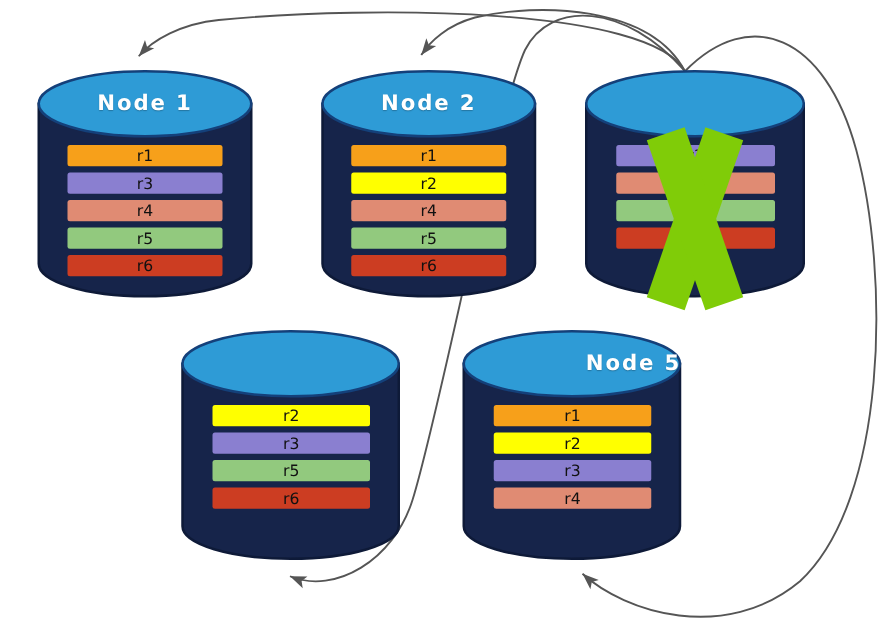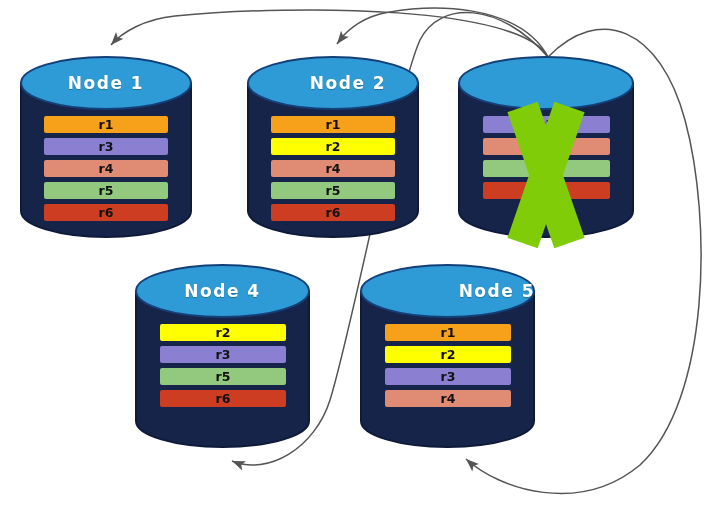--- a/index.html
+++ b/index.html
@@ -24,20 +24,21 @@
   #edges {
     position: absolute;
     left: 0;
     top: 0;
     width: 708px;
     height: 508px;
     pointer-events: none;
   }
   .node {
     position: absolute;
+    margin-left: 10px;
   }
   .node svg {
     position: absolute;
     left: 0;
     top: 0;
     overflow: visible;
   }
   .node-title {
     position: absolute;
     left: 0;
@@ -48,21 +49,21 @@
     font-size: 17px;
     letter-spacing: 1.5px;
     font-family: "DejaVu Sans", "Liberation Sans", sans-serif;
     text-shadow: 0 1px 1px rgba(0,0,0,0.25);
   }
   .rec {
     position: absolute;
     height: 17px;
     border-radius: 2px;
     color: #111111;
-    font-weight: bold;
+    font-weight: normal;
     font-size: 12.5px;
     line-height: 17px;
     text-align: center;
     font-family: "DejaVu Sans", "Liberation Sans", sans-serif;
   }
   .xmark {
     position: absolute;
   }
 </style>
 </head>
@@ -89,21 +90,21 @@
       <div class="rec" style="left: 24px; width: 124px; top: 81px; background: rgb(138, 127, 208);">r3</div>
       <div class="rec" style="left: 24px; width: 124px; top: 103px; background: rgb(224, 139, 115);">r4</div>
       <div class="rec" style="left: 24px; width: 124px; top: 125px; background: rgb(146, 201, 126);">r5</div>
       <div class="rec" style="left: 24px; width: 124px; top: 147px; background: rgb(204, 61, 34);">r6</div>
     </div>
     <div class="node" style="left: 247px; top: 57px; width: 172px; height: 180px;">
       <svg width="172" height="190">
         <path d="M 1 26 L 1 154 A 85 26 0 0 0 171 154 L 171 26 Z" fill="#16244A" stroke="#0E1A38" stroke-width="2"></path>
         <ellipse cx="86" cy="26" rx="85" ry="26" fill="#2E9BD6" stroke="#14407A" stroke-width="2"></ellipse>
       </svg>
-      <div class="node-title" style="top: 16px; padding-left: 15px;">Node  2</div>
+      <div class="node-title" style="top: 16px;">Node  2</div>
       <div class="rec" style="left: 24px; width: 124px; top: 59px; background: rgb(247, 160, 26);">r1</div>
       <div class="rec" style="left: 24px; width: 124px; top: 81px; background: rgb(255, 255, 0);">r2</div>
       <div class="rec" style="left: 24px; width: 124px; top: 103px; background: rgb(224, 139, 115);">r4</div>
       <div class="rec" style="left: 24px; width: 124px; top: 125px; background: rgb(146, 201, 126);">r5</div>
       <div class="rec" style="left: 24px; width: 124px; top: 147px; background: rgb(204, 61, 34);">r6</div>
     </div>
     <div class="node" style="left: 458px; top: 57px; width: 176px; height: 180px;">
       <svg width="176" height="190">
         <path d="M 1 26 L 1 154 A 87 26 0 0 0 175 154 L 175 26 Z" fill="#16244A" stroke="#0E1A38" stroke-width="2"></path>
         <ellipse cx="88" cy="26" rx="87" ry="26" fill="#2E9BD6" stroke="#14407A" stroke-width="2"></ellipse>
@@ -117,21 +118,20 @@
           <rect x="46" y="-2" width="32" height="144" transform="rotate(19 62 70)"></rect>
           <rect x="46" y="-2" width="32" height="144" transform="rotate(-19 62 70)"></rect>
         </g>
       </svg>
     </div>
     <div class="node" style="left: 135px; top: 265px; width: 175px; height: 182px;">
       <svg width="175" height="192">
         <path d="M 1 26 L 1 156 A 86.5 26 0 0 0 174 156 L 174 26 Z" fill="#16244A" stroke="#0E1A38" stroke-width="2"></path>
         <ellipse cx="87.5" cy="26" rx="86.5" ry="26" fill="#2E9BD6" stroke="#14407A" stroke-width="2"></ellipse>
       </svg>
-      <div class="node-title" style="top: 16px;">Node  4</div>
       <div class="rec" style="left: 25px; width: 126px; top: 59px; background: rgb(255, 255, 0);">r2</div>
       <div class="rec" style="left: 25px; width: 126px; top: 81px; background: rgb(138, 127, 208);">r3</div>
       <div class="rec" style="left: 25px; width: 126px; top: 103px; background: rgb(146, 201, 126);">r5</div>
       <div class="rec" style="left: 25px; width: 126px; top: 125px; background: rgb(204, 61, 34);">r6</div>
     </div>
     <div class="node" style="left: 360px; top: 265px; width: 175px; height: 182px;">
       <svg width="175" height="192">
         <path d="M 1 26 L 1 156 A 86.5 26 0 0 0 174 156 L 174 26 Z" fill="#16244A" stroke="#0E1A38" stroke-width="2"></path>
         <ellipse cx="87.5" cy="26" rx="86.5" ry="26" fill="#2E9BD6" stroke="#14407A" stroke-width="2"></ellipse>
       </svg>

